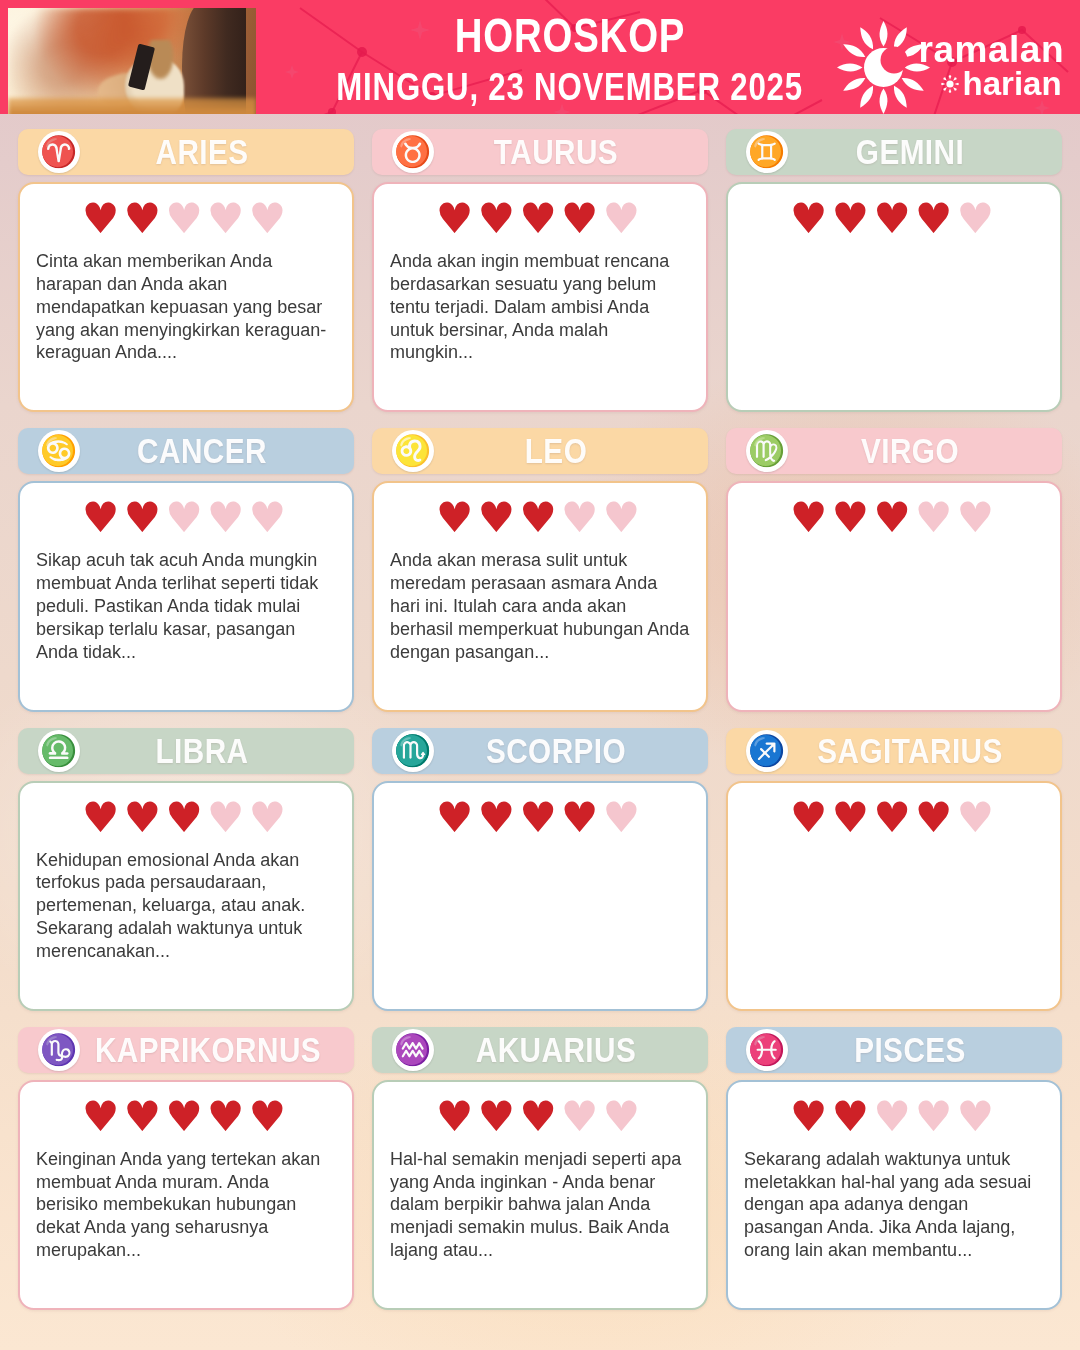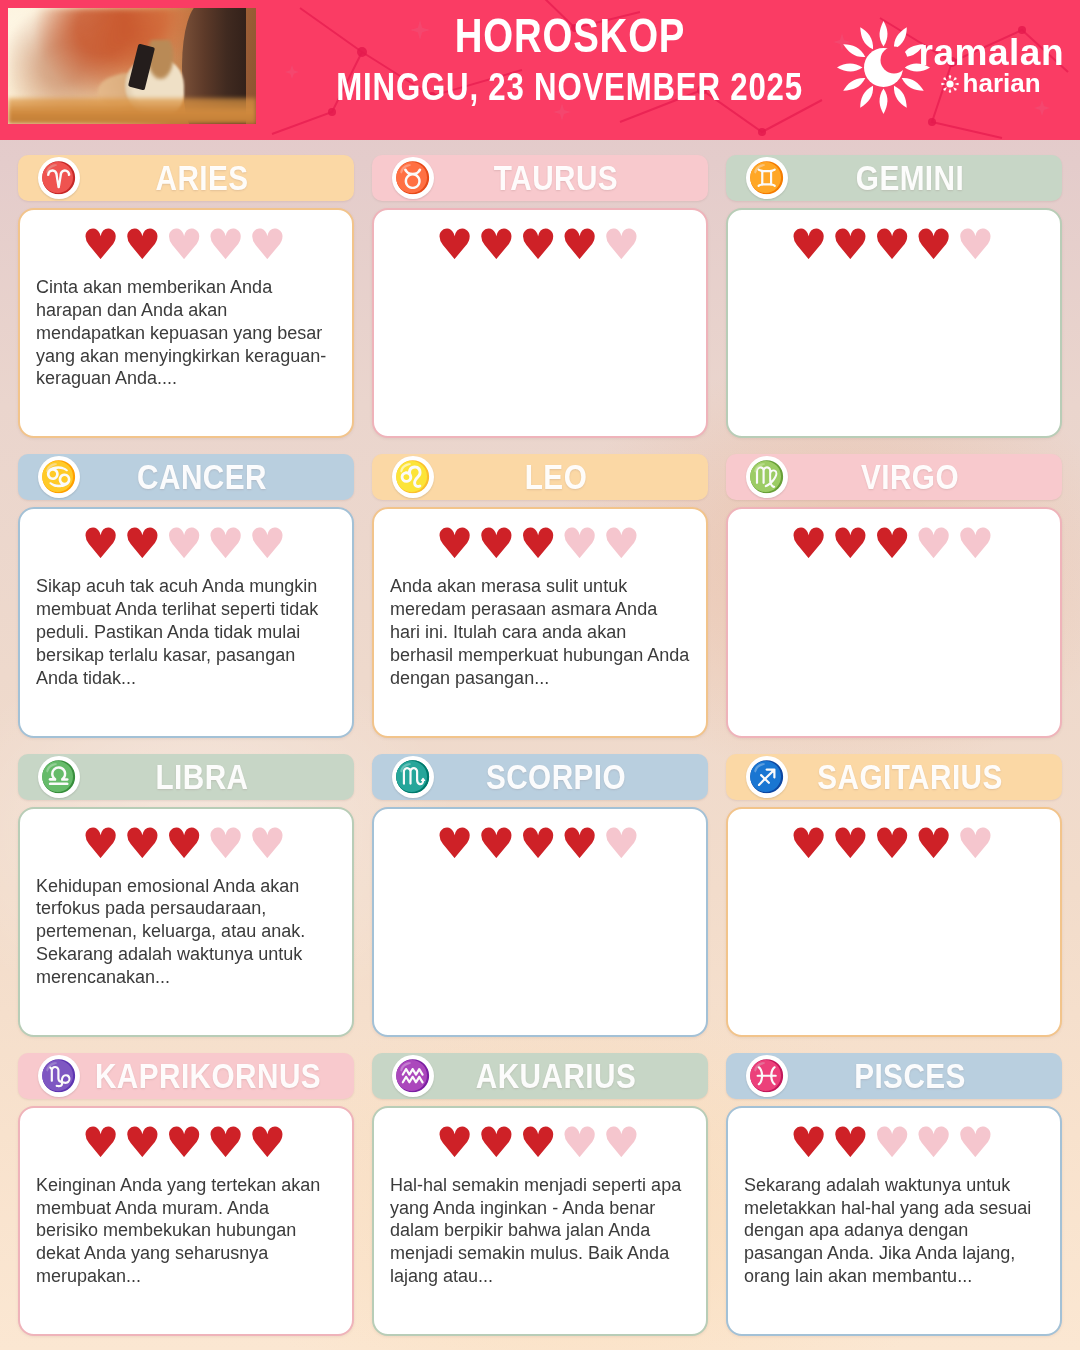--- a/index.html
+++ b/index.html
@@ -7,21 +7,21 @@
   body {
     font-family:"Liberation Sans", sans-serif;
     background:
       radial-gradient(ellipse 420px 300px at 78% 42%, rgba(231,150,102,.30), transparent 70%),
       radial-gradient(ellipse 380px 280px at 18% 62%, rgba(255,255,255,.35), transparent 70%),
       radial-gradient(ellipse 500px 300px at 55% 90%, rgba(250,215,170,.45), transparent 75%),
       linear-gradient(180deg,#e2c6c9 0%,#e4cccb 12%,#ead5cd 30%,#eed9cc 50%,#f2dccb 66%,#f8e2cd 84%,#fbe7d2 100%);
   }
 
   
-  .banner { position:relative; height:140px; background:#fa3c64; overflow:hidden; }
+  .banner { position:relative; height:114px; background:#fa3c64; overflow:hidden; }
   .constellations { position:absolute; inset:0; }
   .titles { position:absolute; left:270px; width:600px; top:10px; text-align:center; color:#fff; }
   .title-main { font-size:48px; font-weight:bold; display:inline-block; transform:scaleX(.8); letter-spacing:1px; line-height:1.1; }
   .title-sub  { font-size:39px; font-weight:bold; display:block; margin-top:2px; }
   .title-sub > span { display:inline-block; transform:scaleX(.8); letter-spacing:1px; }
 
   .photo { position:absolute; left:8px; top:8px; width:248px; height:116px; overflow:hidden;
     background:linear-gradient(100deg,#f7e7cd 0%,#edd0a5 16%,#dda468 38%,#cd8a4c 58%,#b06b3c 78%,#8a5230 100%); }
   .p-layer { position:absolute; inset:0; }
   .p-light   { background:radial-gradient(circle at 10% 22%, rgba(255,250,235,.95), rgba(255,242,214,.45) 42%, transparent 68%); }
@@ -42,21 +42,21 @@
   .p-legs { left:36%; top:58%; width:18%; height:24%;
     background:linear-gradient(95deg,#e5b98b,#d7a877); border-radius:50%/60%; filter:blur(1.5px); transform:rotate(-18deg); }
   .p-book { left:50.5%; top:32%; width:7%; height:38%; background:#241d1c; transform:rotate(14deg); border-radius:2px; }
   .p-grass { top:78%; background:linear-gradient(180deg, rgba(224,154,69,.6), #d08a3e 55%, #c07c36);
     filter:blur(2px); }
 
   .brand { position:absolute; right:16px; top:16px; display:flex; align-items:center; color:#fff; }
   .brand-sun { margin-right:-14px; }
   .brand-text { font-weight:bold; line-height:.98; }
   .brand-line1 { font-size:37px; letter-spacing:.5px; display:block; }
-  .brand-line2 { font-size:26px; display:flex; align-items:center; margin-left:22px; }
+  .brand-line2 { font-size:33px; display:flex; align-items:center; margin-left:22px; }
   .brand-line2 .mini-sun { margin-right:4px; }
 
   
   .grid { margin:15px 18px 0; height:1181px; display:grid;
     grid-template-columns:repeat(3,1fr); gap:16px 18px; }
   .sign { display:flex; flex-direction:column; }
   .sign-header { position:relative; height:46px; border-radius:10px; flex:none;
     display:flex; align-items:center; box-shadow:0 1px 2px rgba(120,80,80,.12); }
   .badge { width:42px; height:42px; margin-left:20px; background:#fff; border-radius:50%;
     display:flex; align-items:center; justify-content:center; box-shadow:0 1px 2px rgba(0,0,0,.12); z-index:1; }
@@ -179,20 +179,21 @@
   </section>
       <section class="sign">
     <div class="sign-header" style="background: rgb(248, 201, 205);">
       <span class="badge">
             <span class="glyph" style="color: rgb(140, 59, 73);">♉</span>
           </span>
       <span class="sign-name">TAURUS</span>
     </div>
     <div class="card" style="border-color: rgb(239, 179, 186);">
       <div class="hearts"><span style="color: rgb(206, 33, 39);">♥</span><span style="color: rgb(206, 33, 39);">♥</span><span style="color: rgb(206, 33, 39);">♥</span><span style="color: rgb(206, 33, 39);">♥</span><span style="color: rgb(245, 198, 206);">♥</span></div>
+      <p class="desc">Anda akan ingin membuat rencana berdasarkan sesuatu yang belum tentu terjadi. Dalam ambisi Anda untuk bersinar, Anda malah mungkin...</p>
     </div>
   </section>
       <section class="sign">
     <div class="sign-header" style="background: rgb(199, 214, 198);">
       <span class="badge">
             <span class="glyph" style="color: rgb(68, 121, 110);">♊</span>
           </span>
       <span class="sign-name">GEMINI</span>
     </div>
     <div class="card" style="border-color: rgb(184, 205, 183);">

